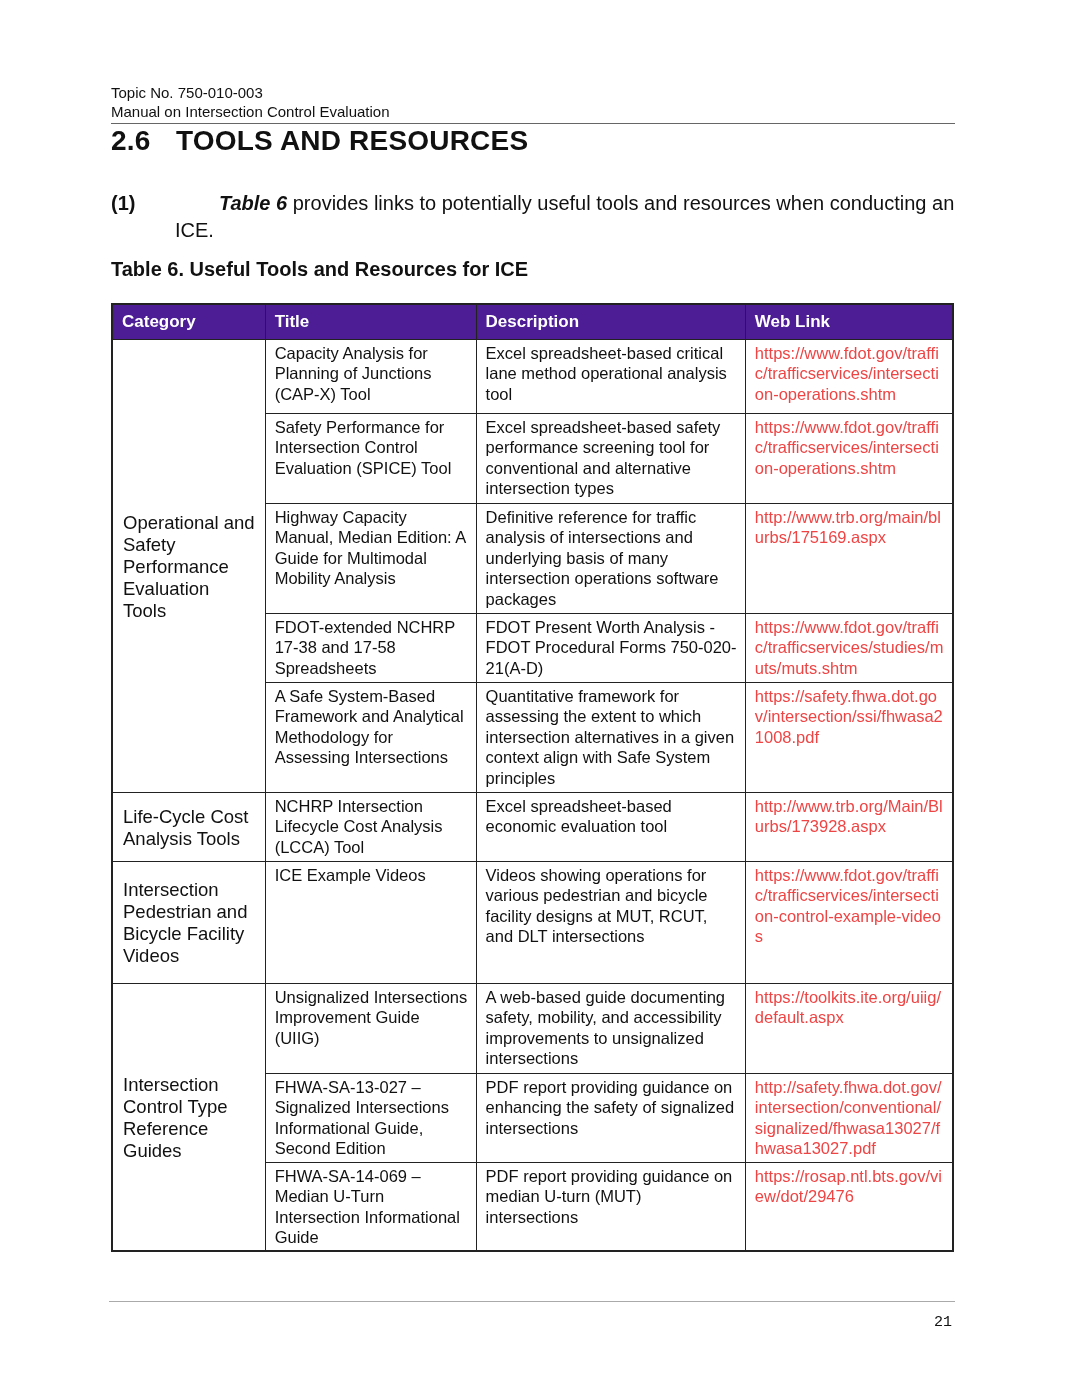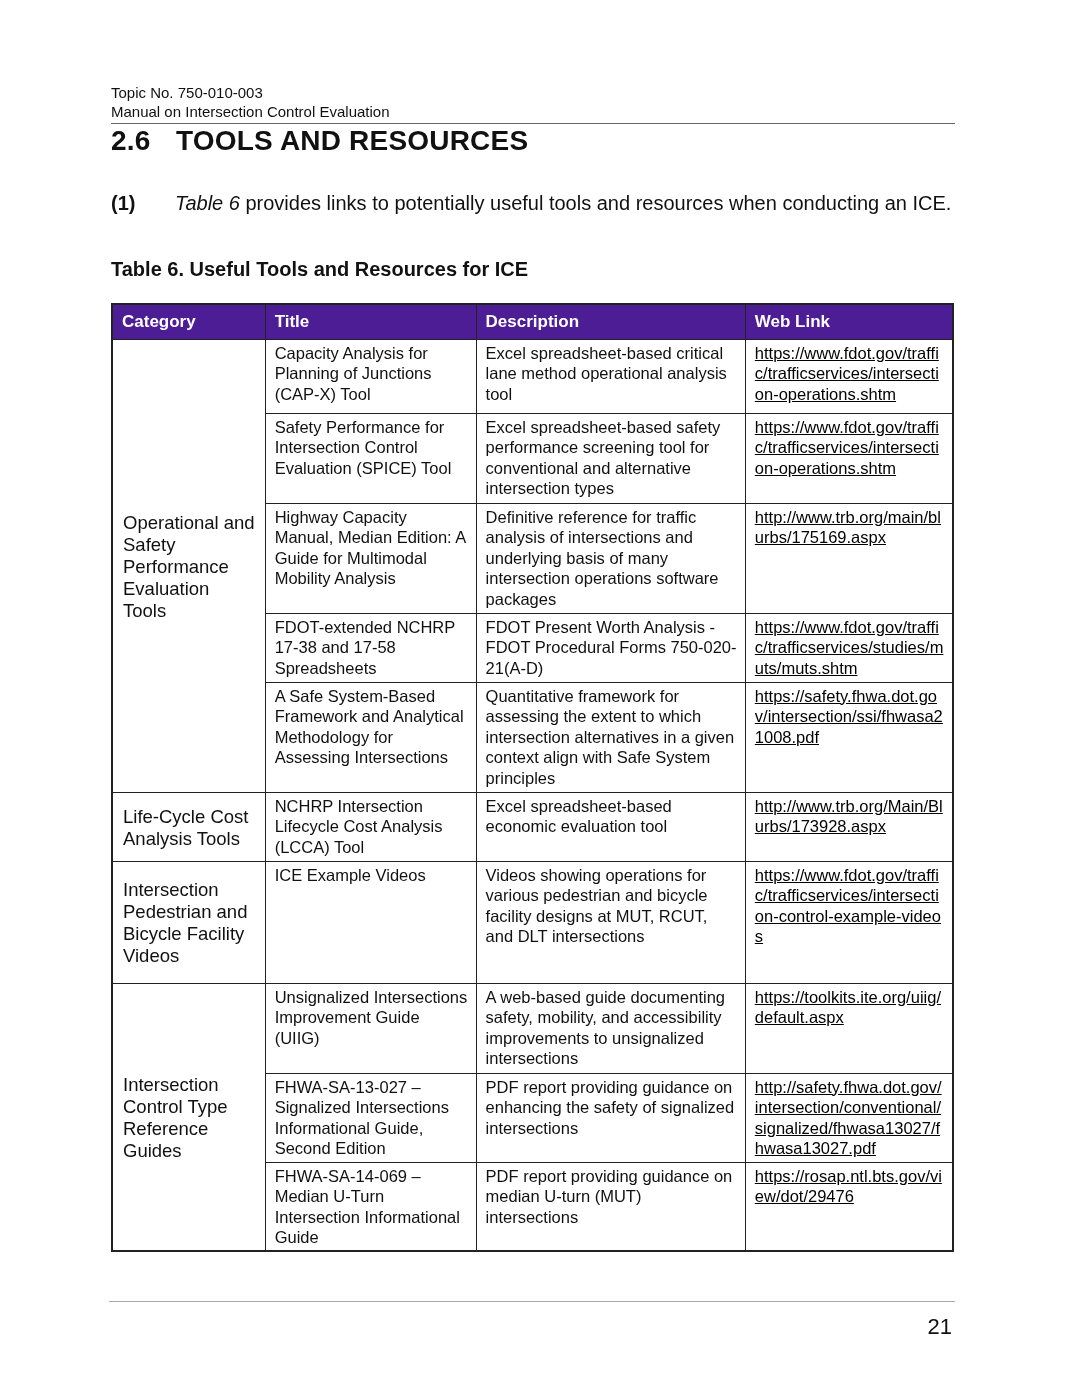--- a/index.html
+++ b/index.html
@@ -6,33 +6,33 @@
   body { width: 1080px; height: 1397px; position: relative; font-family: "Liberation Sans", sans-serif; color: #111; }
   .header { position: absolute; left: 111px; top: 63px; width: 844px; font-size: 15px; line-height: 19px; border-bottom: 1.5px solid #666; padding-bottom: 2px; margin-top: 20px; }
   .header .left { float: left; }
   .header .right { float: right; text-align: right; }
   .header::after { content: ""; display: block; clear: both; }
   .section-title { position: absolute; left: 111px; top: 125px; font-size: 28px; font-weight: bold; letter-spacing: 0.2px; }
   .section-title .num { display: inline-block; width: 65px; }
   .para { position: absolute; left: 111px; top: 190px; width: 844px; font-size: 20px; line-height: 27px; }
   .para .marker { position: absolute; left: 0; top: 0; font-weight: bold; }
   .para .text { margin-left: 64px; display: block; }
-  .para .ref { font-weight: normal; font-style: italic; }
+  .para .ref { font-weight: bold; font-style: italic; margin-left: 44px; }
   .caption { position: absolute; left: 111px; top: 258px; font-size: 20px; font-weight: bold; }
   table.main { position: absolute; left: 111px; top: 303px; width: 843px; border-collapse: collapse; border: 2.5px solid #222; font-size: 16.5px; line-height: 20.5px; }
   table.main th { background: #4c1d95; color: #ffffff; text-align: left; font-weight: bold; font-size: 17px; padding: 7px 9px 6px 9px; border: 1.5px solid #222; height: 20px; }
   table.main td { border: 1.5px solid #222; vertical-align: top; padding: 3px 8px 1px 9px; }
   table.main td.cat { vertical-align: middle; font-size: 18.5px; line-height: 22px; padding-left: 10px; }
-  td a { color: #000000; text-decoration: underline; word-break: break-all; margin-top: 8px; }
+  td a { color: #ef4444; word-break: break-all; margin-top: 8px; }
   .col-cat { width: 134px; }
   .col-title { width: 193px; }
   .col-desc { width: 252px; }
   .col-link { width: 190px; }
   .footer-line { position: absolute; left: 109px; top: 1301px; width: 846px; height: 0; border-top: 1.5px solid #aaa; }
-  .page-num { position: absolute; right: 128px; top: 1314px; font-size: 22px; }
+  .page-num { position: absolute; right: 128px; top: 1314px; font-size: 15px; font-family: Liberation Mono, monospace; }
 </style>
 </head>
 <body>
 
 <div class="header">
   <div class="left">
     <div>Topic No. 750-010-003</div>
     <div>Manual on Intersection Control Evaluation</div>
   </div>
 </div>

